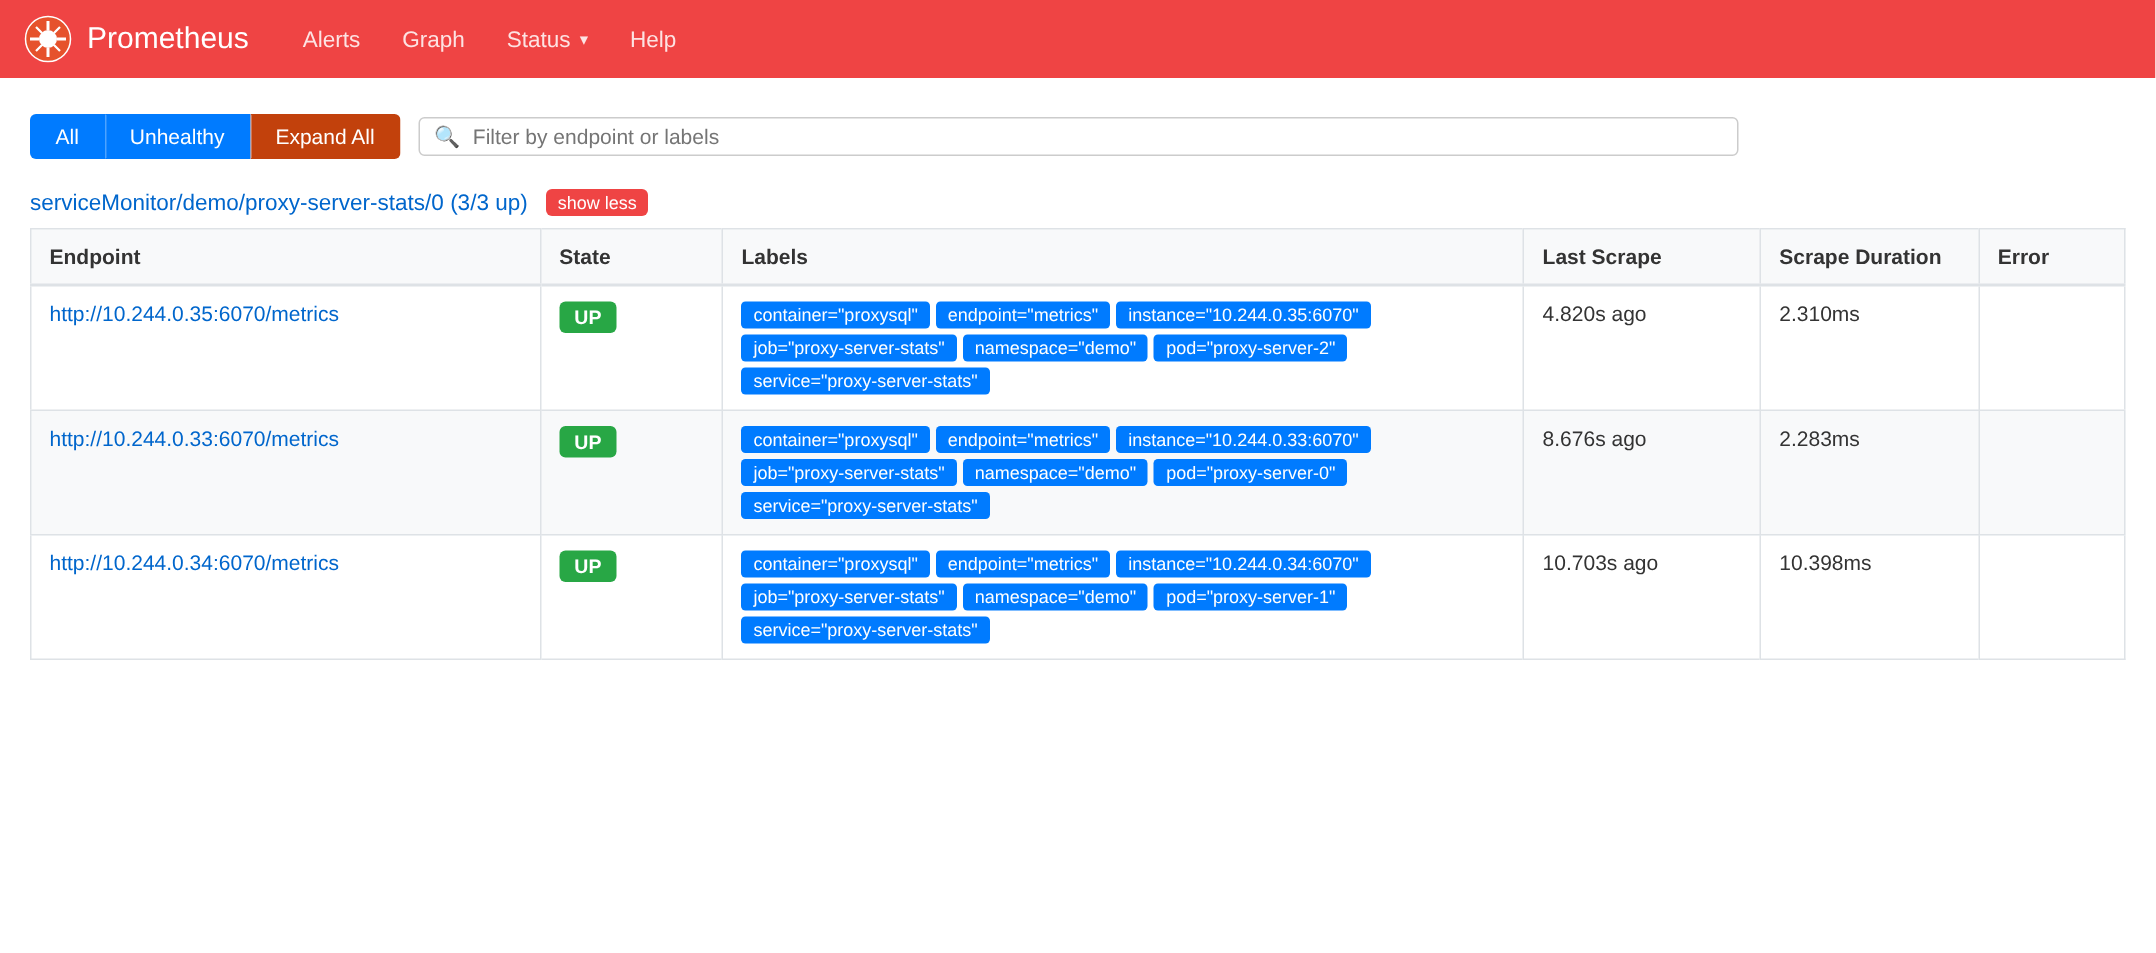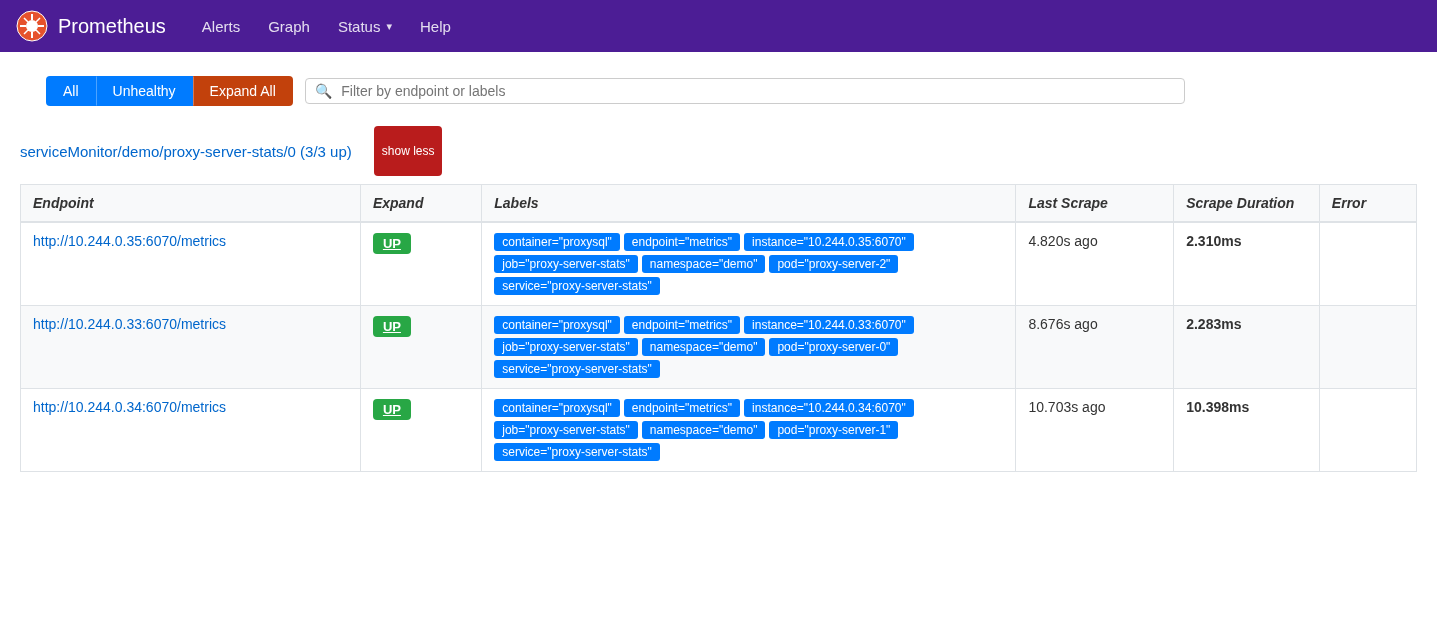--- a/index.html
+++ b/index.html
@@ -1,20 +1,20 @@
 <!DOCTYPE html>
 <html><head>
   <meta charset="utf-8">
   <style>
     * { box-sizing: border-box; margin: 0; padding: 0; }
     body { font-family: -apple-system, BlinkMacSystemFont, "Segoe UI", Helvetica, Arial, sans-serif; font-size: 14px; background: #fff; color: #333; }
 
     
     .navbar {
-      background: #4c1d95;
+      background: #ef4444;
       display: flex;
       align-items: center;
       padding: 0 16px;
       height: 52px;
       color: #fff;
     }
     .navbar-brand {
       display: flex;
       align-items: center;
       gap: 10px;
@@ -59,21 +59,20 @@
 
     
     .filter-row {
       display: flex;
       align-items: center;
       gap: 12px;
       margin-bottom: 20px;
     }
     .btn-group {
       display: flex;
-      margin-left: 26px;
     }
     .btn {
       padding: 6px 16px;
       cursor: pointer;
       border: 1px solid transparent;
       font-size: 14px;
       border-radius: 4px;
     }
     .btn-all {
       background: #007bff;
@@ -111,57 +110,56 @@
       outline: none;
       width: 100%;
       font-size: 14px;
       color: #555;
     }
 
     
     .section-header {
       display: flex;
       align-items: center;
-      gap: 22px;
+      gap: 12px;
       margin-bottom: 8px;
     }
     .section-title {
       color: #0066cc;
       font-size: 15px;
       font-weight: 500;
       cursor: pointer;
       text-decoration: none;
     }
     .btn-show-less {
-      background: #b91c1c;
+      background: #ef4444;
       color: #fff;
       border: none;
       border-radius: 4px;
-      padding: 18px 8px;
+      padding: 2px 8px;
       font-size: 12px;
       cursor: pointer;
     }
 
     
     .targets-table {
       width: 100%;
       border-collapse: collapse;
       border: 1px solid #dee2e6;
     }
     .targets-table thead tr {
       background: #f8f9fa;
     }
     .targets-table th {
       padding: 10px 12px;
       text-align: left;
       font-weight: 600;
       font-size: 14px;
       border-bottom: 2px solid #dee2e6;
       border-right: 1px solid #dee2e6;
-      font-style: italic;
     }
     .targets-table th:last-child { border-right: none; }
     .targets-table td {
       padding: 10px 12px;
       vertical-align: top;
       border-bottom: 1px solid #dee2e6;
       border-right: 1px solid #dee2e6;
     }
     .targets-table td:last-child { border-right: none; }
     .targets-table tr:last-child td { border-bottom: none; }
@@ -175,42 +173,41 @@
     }
 
     .badge-up {
       background: #28a745;
       color: #fff;
       padding: 3px 10px;
       border-radius: 4px;
       font-size: 13px;
       font-weight: 600;
       display: inline-block;
-      text-decoration: underline;
     }
 
     .labels-container {
       display: flex;
       flex-wrap: wrap;
       gap: 4px;
     }
     .label-badge {
       background: #007bff;
       color: #fff;
       padding: 2px 8px;
       border-radius: 3px;
       font-size: 12px;
       white-space: nowrap;
     }
 
     .col-endpoint { width: 280px; }
     .col-state { width: 100px; }
     .col-labels { width: 440px; }
     .col-last-scrape { width: 130px; }
-    .col-scrape-duration { width: 120px; font-weight: bold; }
+    .col-scrape-duration { width: 120px; }
     .col-error { width: 80px; }
 
     .caret { font-size: 11px; margin-left: 2px; }
   </style>
 </head>
 <body>
 
 <nav class="navbar">
   <div class="navbar-brand">
     <svg class="prometheus-logo" viewBox="0 0 32 32" fill="none">
@@ -248,21 +245,21 @@
 
   <div class="section-header">
     <a class="section-title">serviceMonitor/demo/proxy-server-stats/0 (3/3 up)</a>
     <button class="btn-show-less">show less</button>
   </div>
 
   <table class="targets-table">
     <thead>
       <tr>
         <th class="col-endpoint">Endpoint</th>
-        <th class="col-state">Expand</th>
+        <th class="col-state">State</th>
         <th class="col-labels">Labels</th>
         <th class="col-last-scrape">Last Scrape</th>
         <th class="col-scrape-duration">Scrape Duration</th>
         <th class="col-error">Error</th>
       </tr>
     </thead>
     <tbody id="table-body">
     <tr>
           <td class="col-endpoint"><a class="endpoint-link" href="#">http://10.244.0.35:6070/metrics</a></td>
           <td class="col-state"><span class="badge-up">UP</span></td>

